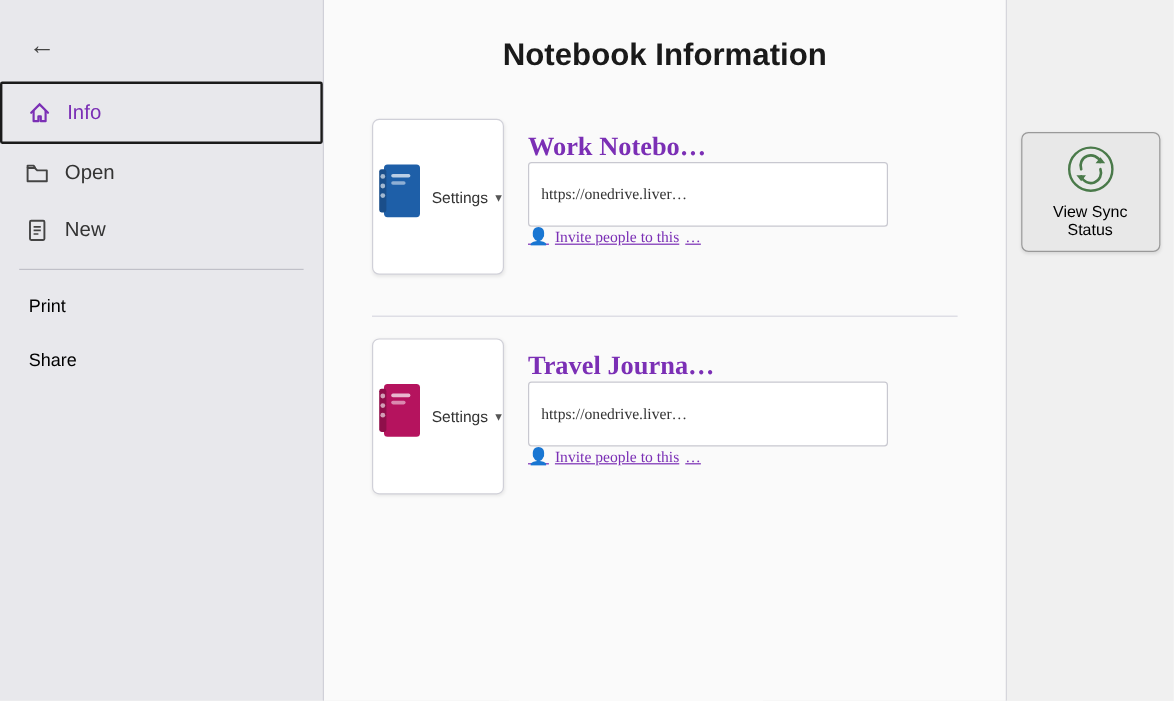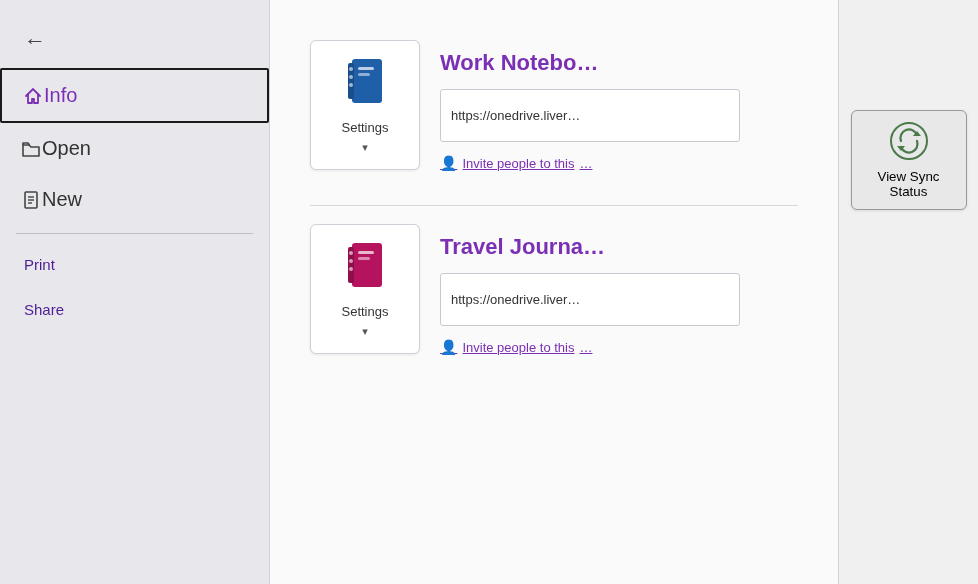--- a/index.html
+++ b/index.html
@@ -39,23 +39,24 @@
     }
 
     .sidebar-nav {
       display: flex;
       flex-direction: column;
     }
 
     .sidebar-item {
       display: flex;
       align-items: center;
+      gap: 12px;
       padding: 14px 20px;
       cursor: pointer;
-      font-size: 20px;
+      font-size: 17px;
       color: #333;
       border: none;
       background: none;
       text-align: left;
       width: 100%;
       border-radius: 2px;
     }
 
     .sidebar-item.active {
       color: #7b2fb5;
@@ -75,21 +76,21 @@
 
     .sidebar-divider {
       border: none;
       border-top: 1px solid #c0c0c8;
       margin: 8px 16px;
     }
 
     .sidebar-text-item {
       padding: 14px 24px;
       font-size: 15px;
-      color: #4c1d95;
+      color: #000000;
       cursor: pointer;
       border: none;
       background: none;
       text-align: left;
       width: 100%;
     }
 
     
     .main-content {
       flex: 1;
@@ -116,21 +117,21 @@
     }
 
     .settings-box {
       width: 110px;
       min-width: 110px;
       height: 130px;
       background: #fff;
       border: 1px solid #d0d0d8;
       border-radius: 6px;
       display: flex;
-      flex-direction: column;
+      flex-direction: row;
       align-items: center;
       justify-content: center;
       gap: 6px;
       cursor: pointer;
       box-shadow: 0 1px 3px rgba(0,0,0,0.08);
     }
 
     .notebook-icon {
       font-size: 40px;
     }
@@ -143,23 +144,24 @@
 
     .settings-chevron {
       font-size: 11px;
       color: #555;
     }
 
     .notebook-info {
       flex: 1;
       display: flex;
       flex-direction: column;
-      gap: 13px;
+      gap: 0;
       padding-top: 10px;
       overflow: hidden;
+      font-family: Liberation Serif, serif;
     }
 
     .notebook-name {
       font-size: 22px;
       font-weight: 600;
       color: #7b2fb5;
       white-space: nowrap;
       overflow: hidden;
     }
 
@@ -272,20 +274,21 @@
 
   <button class="sidebar-text-item">
     <span>Print</span>
   </button>
   <button class="sidebar-text-item">
     <span>Share</span>
   </button>
 </div>
 
 <div class="main-content">
+  <h1 class="page-title">Notebook Information</h1>
 
   <div class="notebook-card">
     <button class="settings-box">
       <span class="notebook-icon">
         <svg width="42" height="48" viewBox="0 0 42 48">
           <rect x="8" y="2" width="30" height="44" rx="3" fill="#1e5fa8"></rect>
           <rect x="4" y="6" width="6" height="36" rx="2" fill="#1a4e8a"></rect>
           <circle cx="7" cy="12" r="2" fill="#fff" opacity="0.6"></circle>
           <circle cx="7" cy="20" r="2" fill="#fff" opacity="0.6"></circle>
           <circle cx="7" cy="28" r="2" fill="#fff" opacity="0.6"></circle>

